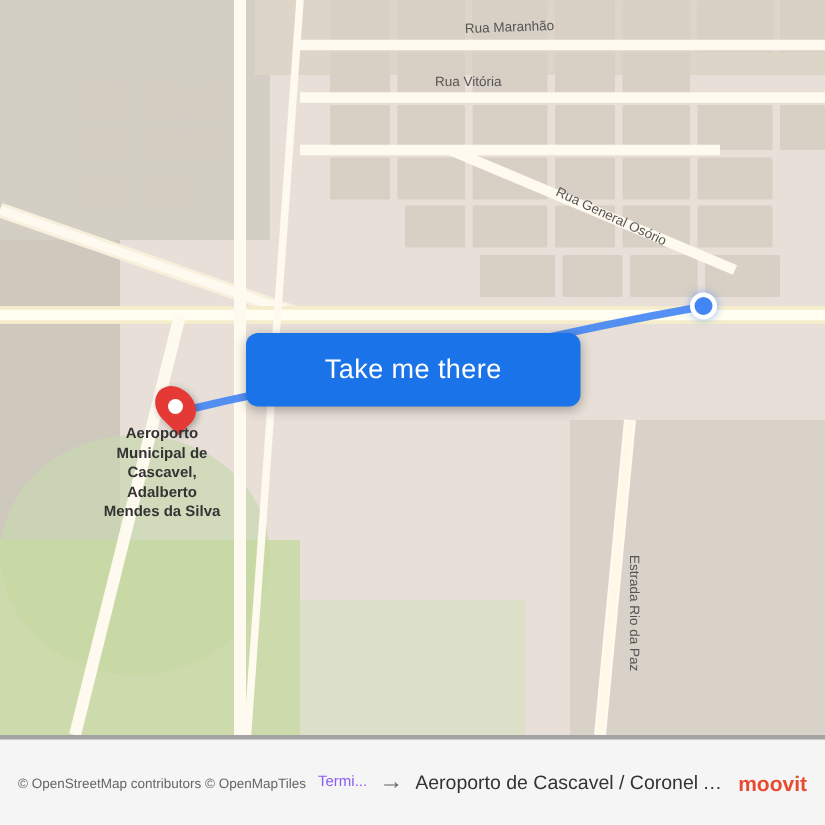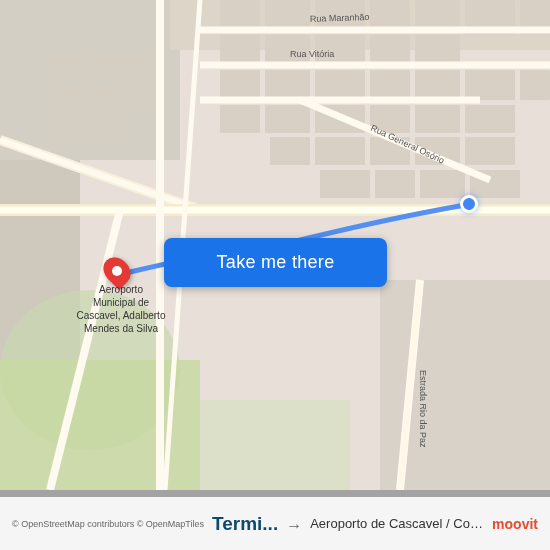--- a/index.html
+++ b/index.html
@@ -21,21 +21,20 @@
       width: 223px;
       height: 49px;
       background-color: #1a73e8;
       border-radius: 8px;
       display: flex;
       align-items: center;
       justify-content: center;
       cursor: pointer;
       box-shadow: 0 2px 8px rgba(0,0,0,0.3);
       border: none;
-      margin-top: 16px;
     }
 
     .take-me-there-btn span {
       color: white;
       font-size: 18px;
       font-weight: 500;
       letter-spacing: 0.3px;
     }
 
     
@@ -76,38 +75,38 @@
       border-radius: 50%;
       position: absolute;
       top: 50%;
       left: 50%;
       transform: translate(-50%, -50%);
     }
 
     
     .airport-label {
       position: absolute;
-      left: 76px;
+      left: 63px;
       top: 283px;
       font-size: 10px;
       color: #333;
-      font-weight: 400;
+      font-weight: 700;
       line-height: 1.3;
       width: 90px;
       text-align: center;
     }
 
     
     #bottom-bar {
       position: absolute;
       bottom: 0;
       width: 550px;
       height: 60px;
       background-color: #f5f5f5;
-      border-top: 7px solid #a3a3a3;
+      border-top: 3px solid #a3a3a3;
       display: flex;
       align-items: center;
       padding: 0 12px;
     }
 
     .attribution {
       font-size: 9px;
       color: #666;
       flex-shrink: 0;
     }
@@ -115,23 +114,23 @@
     .bottom-nav {
       display: flex;
       align-items: center;
       gap: 8px;
       flex: 1;
       padding: 0 8px;
       overflow: hidden;
     }
 
     .origin-text {
-      font-size: 19px;
-      color: #0c4a6e;
-      font-weight: 700;
+      font-size: 10px;
+      color: #8b5cf6;
+      font-weight: 400;
       white-space: nowrap;
       overflow: hidden;
       text-overflow: ellipsis;
       max-width: 80px;
     }
 
     .arrow-icon {
       color: #666;
       font-size: 16px;
       flex-shrink: 0;

